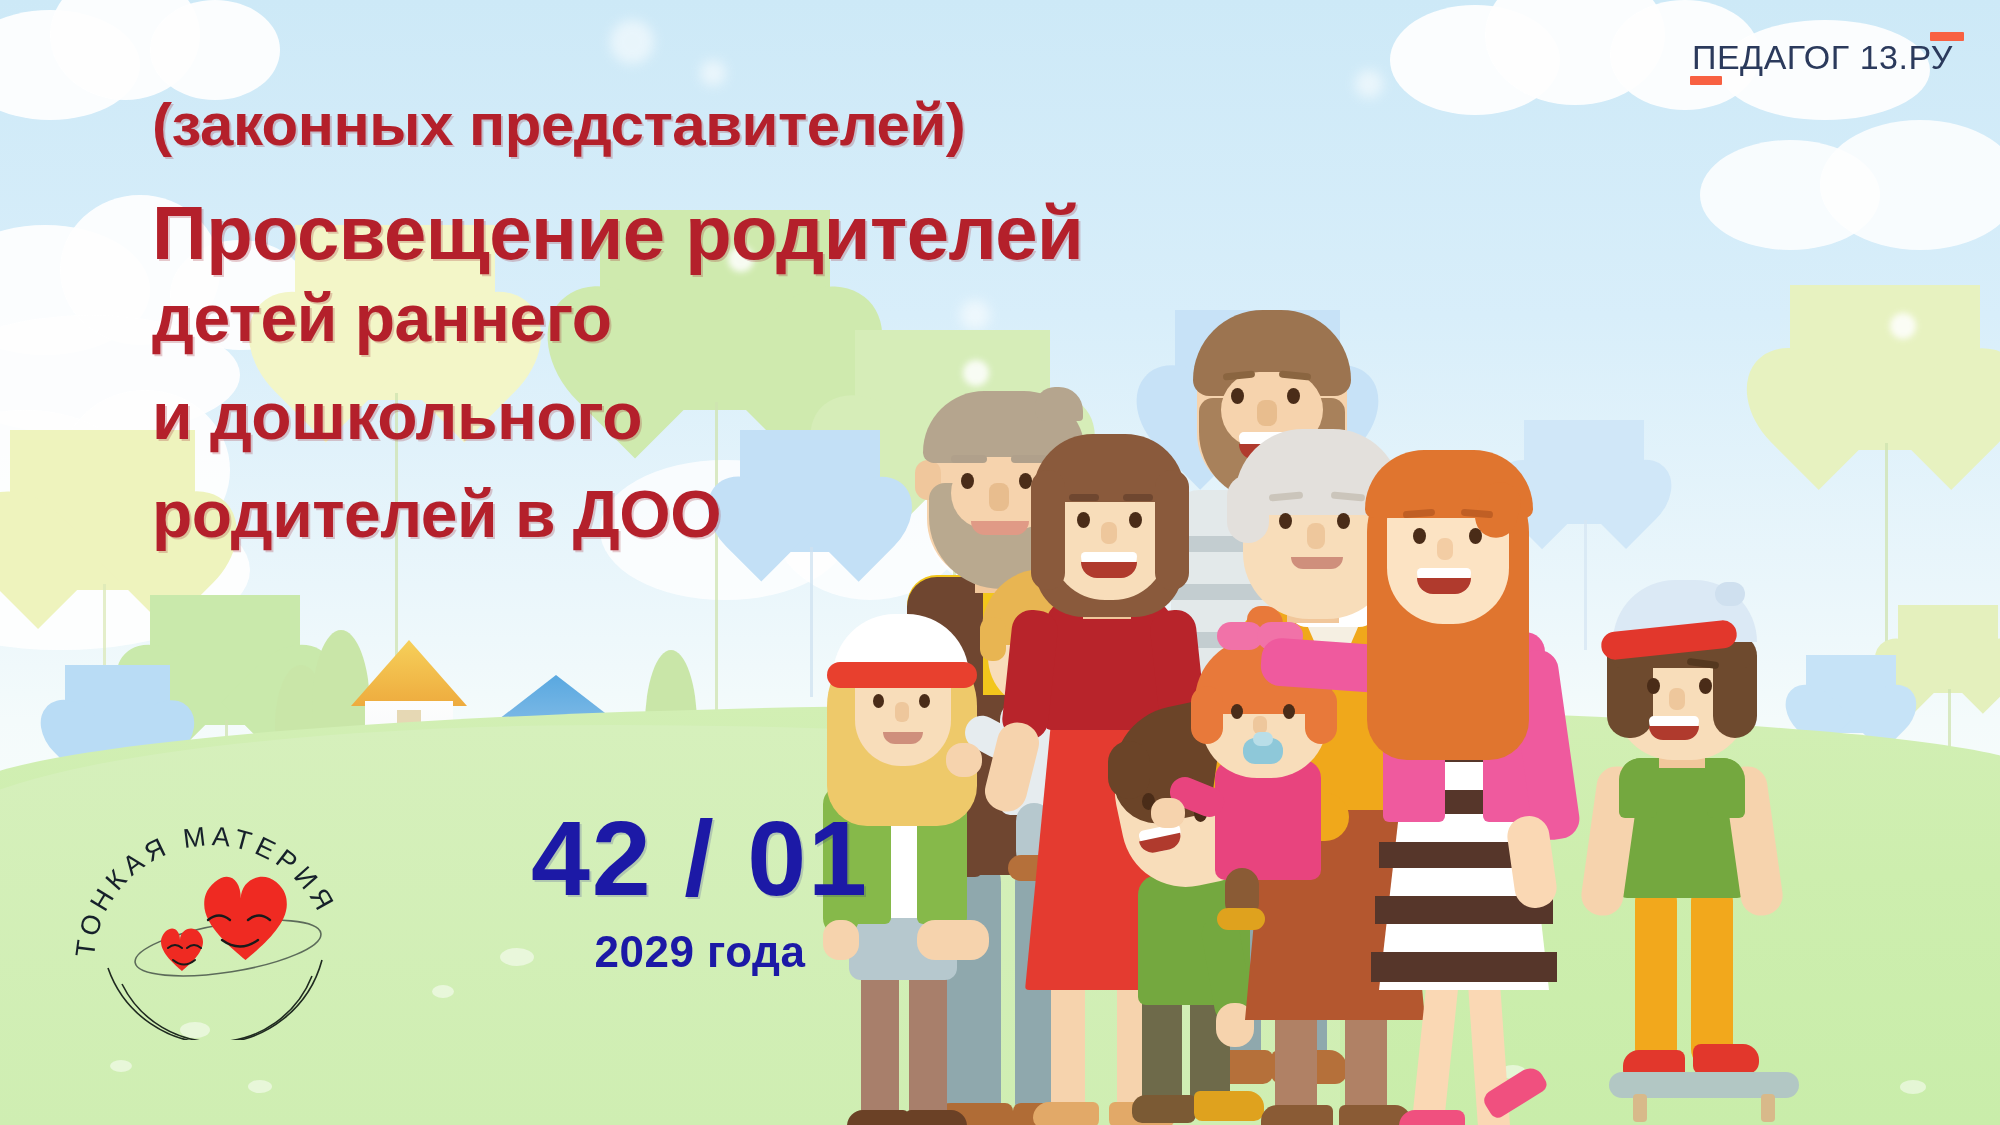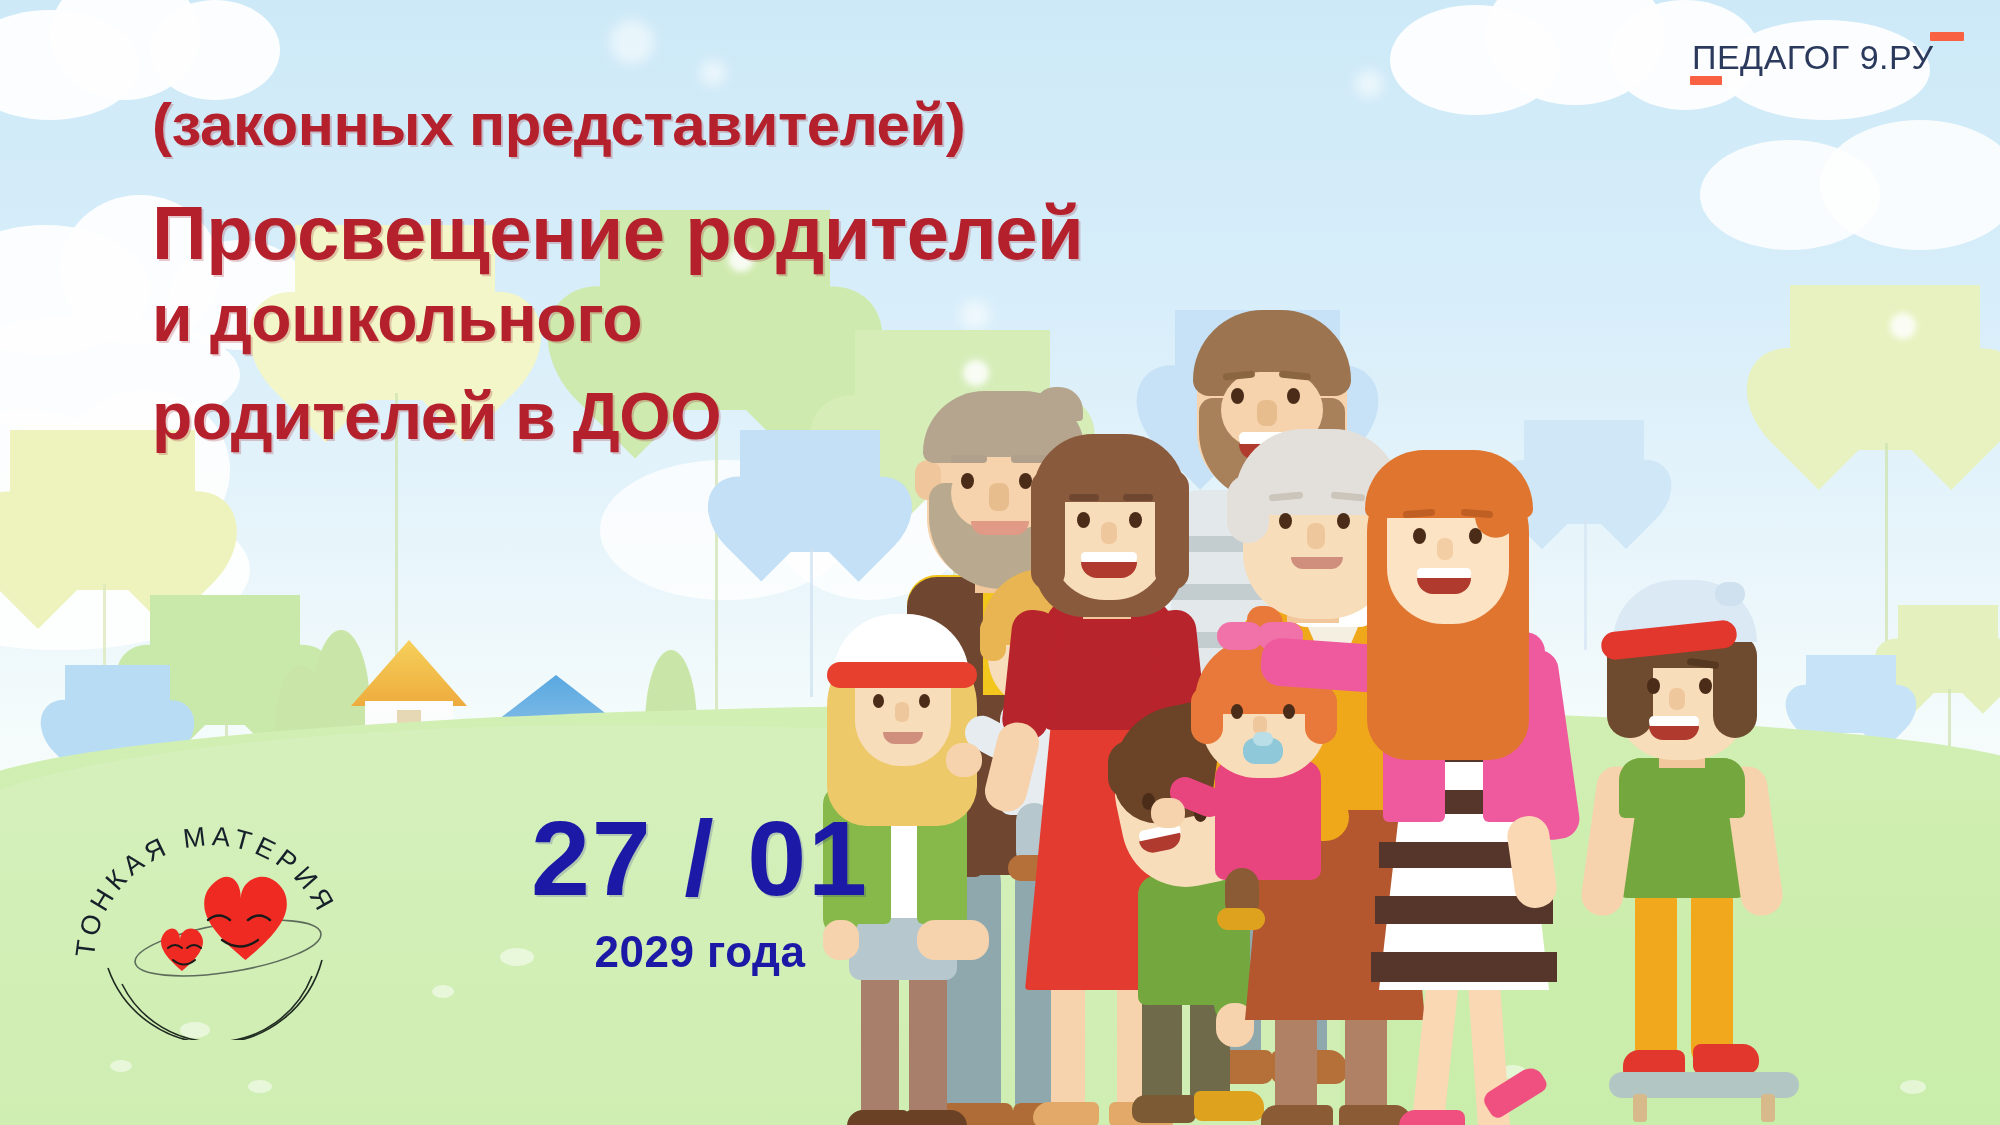--- a/index.html
+++ b/index.html
@@ -503,26 +503,27 @@
       <div class="fig" style="left:48px;top:0px;width:144px;height:62px;background:#dbe9f5;border-radius:72px 72px 0 0;"></div>
       <div class="fig" style="left:36px;top:46px;width:136px;height:28px;background:#e2372c;border-radius:16px;transform:rotate(-6deg);"></div>
       <div class="fig" style="left:150px;top:2px;width:30px;height:24px;background:#cfe0ef;border-radius:14px;"></div>
     </div>
 
   </div>
 
   <div class="title">
     <div class="l l2">(законных представителей)</div>
     <div class="l l1">Просвещение родителей</div>
+    <div class="l l3">детей раннего</div>
     <div class="l l4">и дошкольного</div>
     <div class="l l5">родителей в ДОО</div>
   </div>
 
   <div class="dateblock">
-    <div class="dbig">27 / 01</div>
+    <div class="dbig">42 / 01</div>
     <div class="dsmall">2029 года</div>
   </div>
 
   <div class="tmlogo">
     <svg width="300" height="270" viewBox="0 0 300 270" xmlns="http://www.w3.org/2000/svg">
       <defs>
         <path id="arcTop" d="M 34 195 A 118 118 0 0 1 268 172" fill="none"></path>
       </defs>
       <text font-family="Liberation Sans, sans-serif" font-size="27" fill="#16202a" letter-spacing="5">
         <textPath href="#arcTop" startOffset="2%">ТОНКАЯ  МАТЕРИЯ</textPath>
@@ -542,17 +543,17 @@
       <path d="M113 190 q11 9 22 0" stroke="#1a1a1a" stroke-width="2" fill="none" stroke-linecap="round"></path>
 
       <path d="M48 198 A 112 112 0 0 0 262 190" fill="none" stroke="#1f2a20" stroke-width="1.6"></path>
       <path d="M62 214 A 104 104 0 0 0 252 206" fill="none" stroke="#1f2a20" stroke-width="1.6"></path>
     </svg>
   </div>
 
 
   <div class="logo-ped">
     <div class="bar" style="left:238px;top:4px;width:34px;"></div>
-    <div class="pedtext" style="margin-top:10px;">ПЕДАГОГ 9.РУ</div>
+    <div class="pedtext" style="margin-top:10px;">ПЕДАГОГ 13.РУ</div>
     <div class="bar" style="left:-2px;top:48px;width:32px;"></div>
   </div>
 
 </div>
 
 </body></html>

